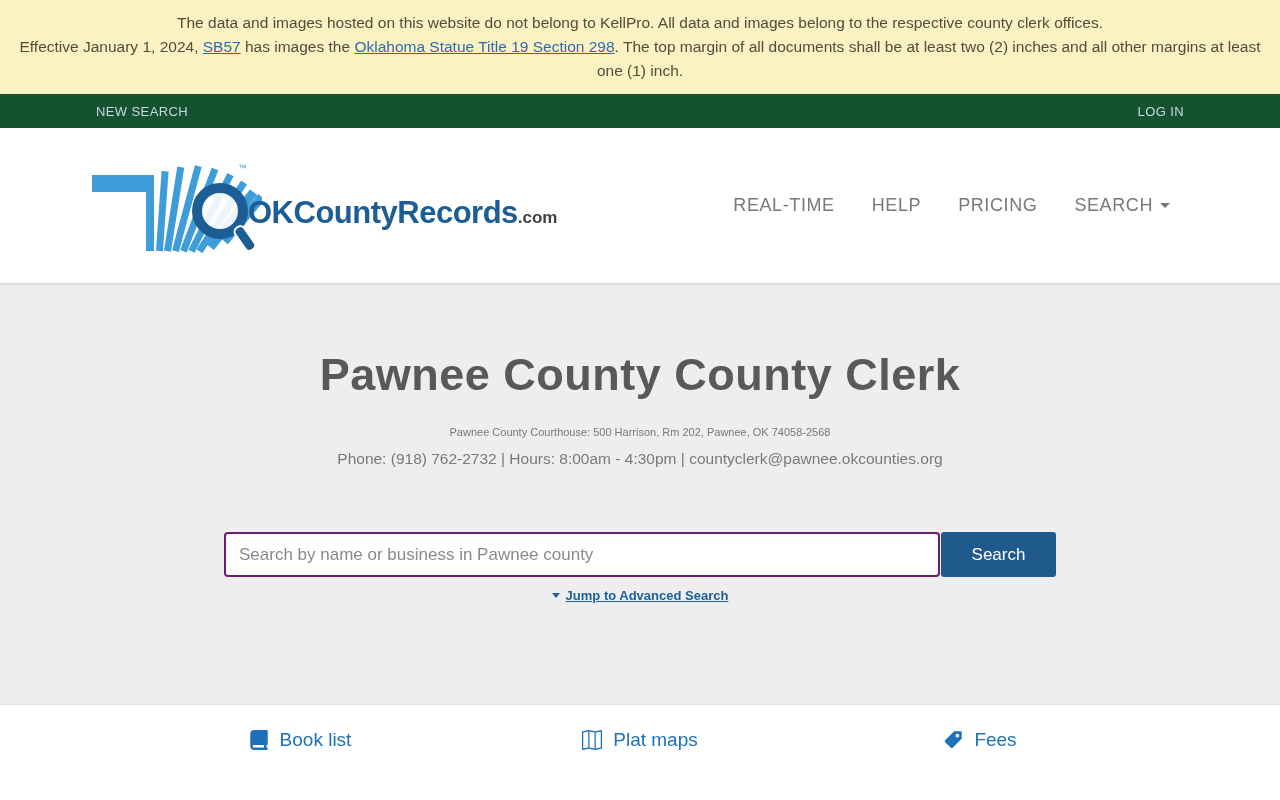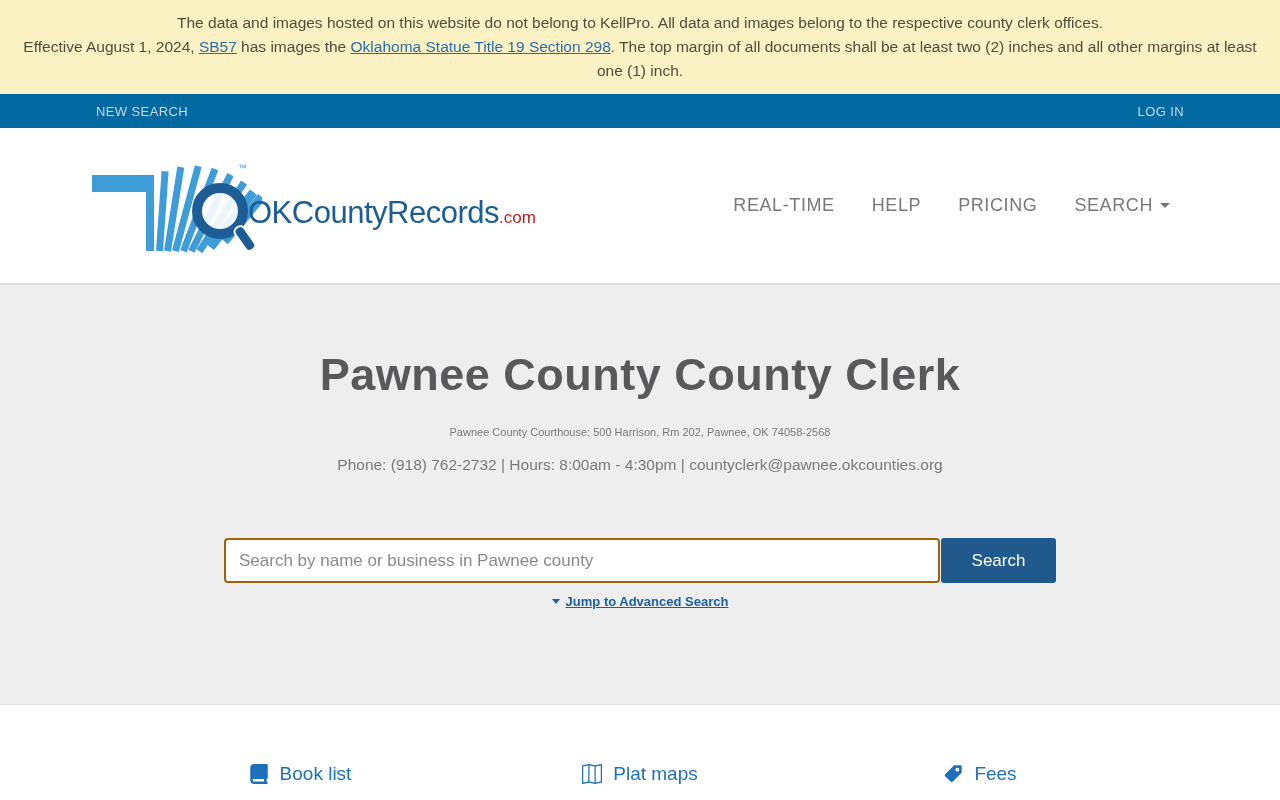--- a/index.html
+++ b/index.html
@@ -17,21 +17,21 @@
     height: 94px;
   }
   .banner a {
     color: #2B6CB0;
     text-decoration: underline;
     cursor: pointer;
   }
 
   
   .topbar {
-    background: #0369a1;
+    background: #14532d;
     height: 34px;
     display: flex;
     align-items: center;
     justify-content: space-between;
     padding: 0 96px;
   }
   .topbar a {
     color: #C9D7E4;
     font-size: 13px;
     letter-spacing: 0.4px;
@@ -46,22 +46,22 @@
     border-bottom: 2px solid #DDDDDD;
     display: flex;
     align-items: center;
     justify-content: space-between;
     padding: 0 110px 0 90px;
   }
   .brand { display: flex; align-items: center; position: relative; cursor: pointer; }
   .brand-mark { display: block; }
   .brand-text { display: flex; flex-direction: column; margin-left: -14px; margin-top: 14px; }
   .brand-line { display: flex; align-items: baseline; }
-  .brand-name { font-size: 31px; font-weight: normal; color: #1B5D94; letter-spacing: -0.5px; }
-  .brand-tld { font-size: 17px; font-weight: normal; color: #b91c1c; }
+  .brand-name { font-size: 31px; font-weight: bold; color: #1B5D94; letter-spacing: -0.5px; }
+  .brand-tld { font-size: 17px; font-weight: bold; color: #404040; }
   .brand-tag { font-size: 12.5px; color: #2779B5; text-align: right; letter-spacing: 1px; margin-top: 1px; }
   .brand-tm { position: absolute; left: 148px; top: 8px; font-size: 9px; color: #3E9CD9; }
 
   .nav { display: flex; align-items: center; gap: 37px; }
   .nav a {
     color: #77787B;
     font-size: 18px;
     letter-spacing: 0.6px;
     text-decoration: none;
     cursor: pointer;
@@ -90,31 +90,31 @@
     color: #59595B;
     letter-spacing: 0.5px;
   }
   .clerk-name {
     margin-top: 27px;
     font-size: 20.5px;
     font-weight: bold;
     color: #1B6CA4;
   }
   .addr-line { margin-top: 25px; font-size: 11px; color: #78797C; }
-  .contact-line { margin-top: 18px; font-size: 15.5px; color: #78797C; }
+  .contact-line { margin-top: 12px; font-size: 15.5px; color: #78797C; }
 
   .search-wrap {
     width: 832px;
     margin: 64px auto 0;
     display: flex;
   }
   .search-input {
     flex: 1;
     height: 45px;
-    border: 2px solid #a16207;
+    border: 2px solid #701a75;
     border-radius: 4px;
     font-size: 17px;
     padding: 0 13px;
     color: #333;
     font-family: "Liberation Sans", sans-serif;
     outline: none;
     background: #fff;
   }
   .search-input::placeholder { color: #8A8A8A; opacity: 1; }
   .search-btn {
@@ -153,21 +153,21 @@
 
   
   .footer {
     background: #fff;
     height: 94px;
     border-top: 1px solid #E2E2E2;
   }
   .footer-grid {
     width: 1020px;
     margin: 0 auto;
-    padding-top: 58px;
+    padding-top: 24px;
     display: grid;
     grid-template-columns: 1fr 1fr 1fr;
     justify-items: center;
   }
   .flink {
     display: inline-flex;
     align-items: center;
     gap: 11px;
     color: #1D71BA;
     font-size: 19px;
@@ -175,21 +175,21 @@
     cursor: pointer;
   }
   .flink .ficon { display: inline-flex; }
   .flink svg { width: 20px; height: 20px; fill: #1D71BA; }
 </style>
 </head>
 <body>
 
 <div class="banner">
   <span>The data and images hosted on this website do not belong to KellPro. All data and images belong to the respective county clerk offices.</span><br>
-  <span>Effective August 1, 2024, </span><a>SB57</a><span> has images the </span><a>Oklahoma Statue Title 19 Section 298</a><span>. The top margin of all documents shall be at least two (2) inches and all other margins at least one (1) inch.</span>
+  <span>Effective January 1, 2024, </span><a>SB57</a><span> has images the </span><a>Oklahoma Statue Title 19 Section 298</a><span>. The top margin of all documents shall be at least two (2) inches and all other margins at least one (1) inch.</span>
 </div>
 
 <div class="topbar">
   <a>NEW SEARCH</a>
   <a>LOG IN</a>
 </div>
 
 <div class="header">
   <div class="brand">
     <svg class="brand-mark" width="172" height="102" viewBox="0 0 172 102">

